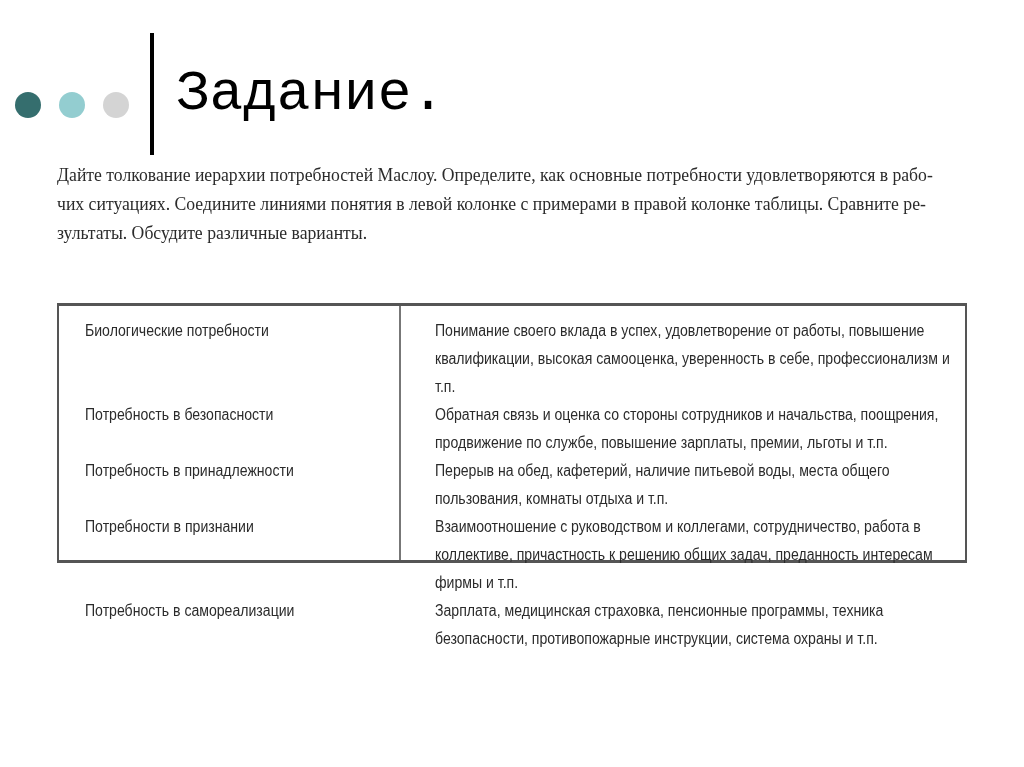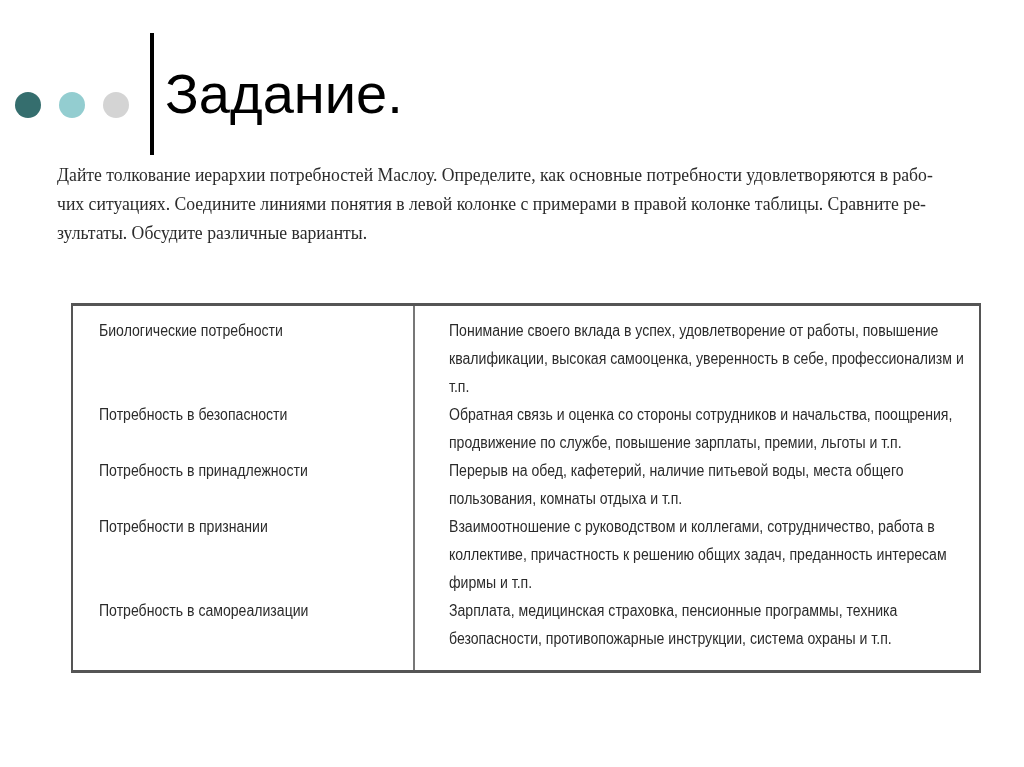--- a/index.html
+++ b/index.html
@@ -29,51 +29,50 @@
     .vline {
       position: absolute;
       left: 150px;
       top: 33px;
       width: 4px;
       height: 122px;
       background: #000;
     }
     .title {
       position: absolute;
-      left: 165px;
+      left: 176px;
       top: 66px;
       font-size: 56px;
       color: #000;
-      font-family: Liberation Sans, sans-serif;
+      font-family: Liberation Mono, monospace;
       line-height: 1;
     }
     .instructions {
       position: absolute;
       left: 57px;
       top: 160px;
       width: 915px;
       font-family: "Liberation Serif", serif;
       font-size: 19px;
       line-height: 29px;
       color: #2b2b2b;
       transform: scaleX(0.93);
       transform-origin: left top;
     }
     .instructions span { display: block; white-space: nowrap; }
     .table {
       position: absolute;
       left: 57px;
       top: 303px;
       width: 910px;
-      height: 370px;
+      height: 260px;
       border: 2px solid #555;
       border-top-width: 3px;
       border-bottom-width: 3px;
       box-sizing: border-box;
-      margin-left: 14px;
     }
     .divider {
       position: absolute;
       left: 340px;
       top: 0;
       bottom: 0;
       width: 2px;
       background: #777;
     }
     .left-item {

